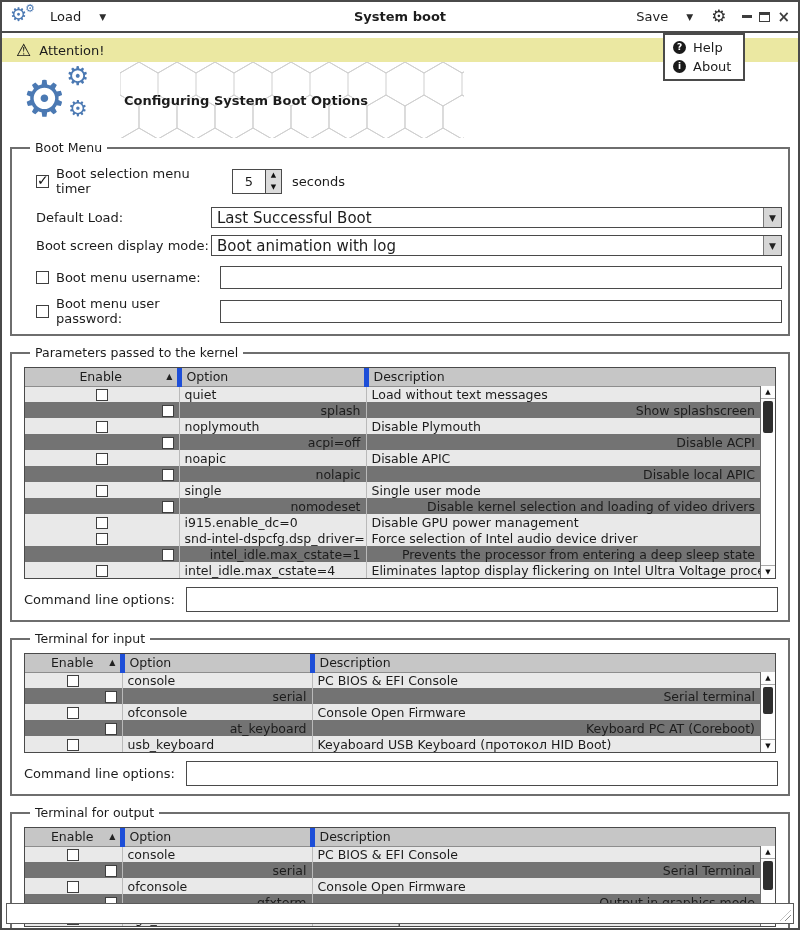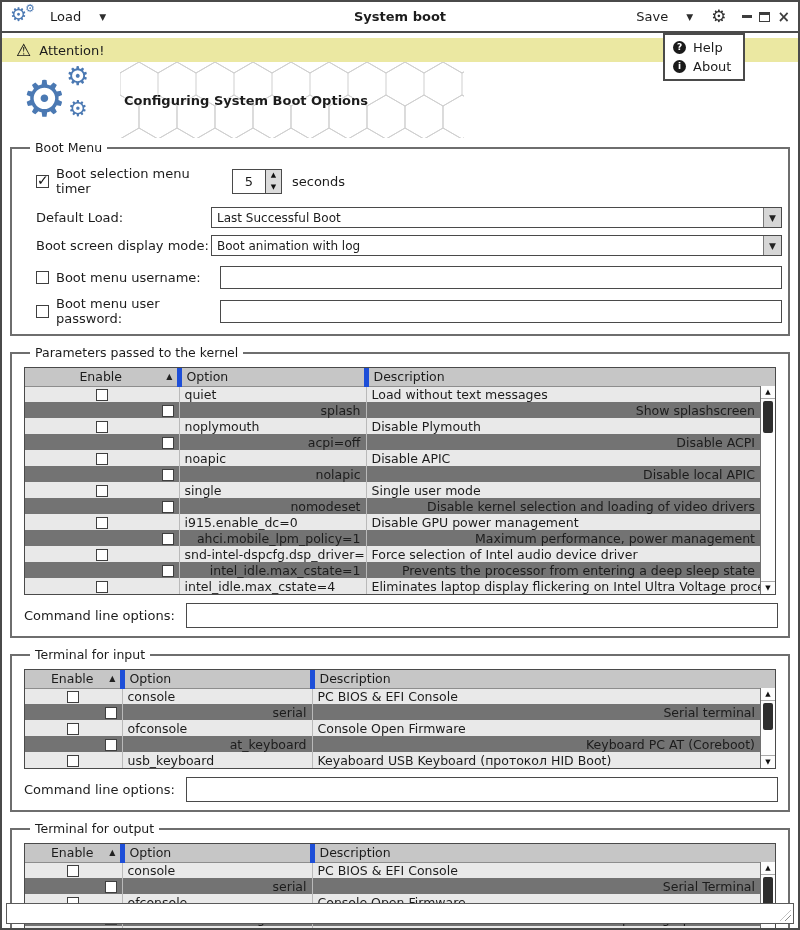--- a/index.html
+++ b/index.html
@@ -51,21 +51,21 @@
   .cb.checked::after { content:"✓"; position:absolute; left:0px; top:-4px; font-size:14px; font-weight:bold; color:#111; }
   .bm-lbl { font-size:13px; margin-left:7px; }
   .bm-lbl2 { width:164px; }
   .lbl-fixed { width:175px; font-size:13px; }
   .spin { display:flex; border:1px solid #4a4a4a; height:25px; width:50px; margin-left:12px; background:#fff; }
   .spin-num { flex:1; display:flex; align-items:center; justify-content:center; font-size:13px; }
   .spin-btns { width:16px; border-left:1px solid #4a4a4a; background:#dcdcdc; display:flex; flex-direction:column; }
   .spin-btn { flex:1; display:flex; align-items:center; justify-content:center; font-size:7px; color:#111; }
   .unit { font-size:13px; margin-left:10px; }
   .selectbox { flex:1; height:21px; border:1px solid #4a4a4a; display:flex; align-items:stretch; background:#fff; }
-  .select-text { flex:1; display:flex; align-items:center; padding-left:5px; font-size:12px; }
+  .select-text { flex:1; display:flex; align-items:center; padding-left:5px; font-size:15px; }
   .select-btn { width:18px; background:#d6d6d6; border-left:1px solid #7a7a7a; display:flex; align-items:center; justify-content:center; font-size:9px; color:#222; }
   .text-input { flex:1; height:23px; border:1px solid #4a4a4a; background:#fff; font-family:inherit; font-size:13px; padding:0 4px; outline:none; }
 
   
   .tablewrap { position:relative; margin:2px 6px 0 6px; border:1px solid #4a4a4a; background:#fff; }
   table { width:100%; border-collapse:collapse; table-layout:fixed; font-size:12.5px; }
   thead th { background:#c6c6c6; height:18px; font-weight:normal; text-align:left; padding:0 5px; border-right:5px solid #1d4ed8; border-bottom:1px solid #8d8d8d; position:relative; font-size:12.5px; }
   thead th:last-child { border-right:none; }
   th.h-en { text-align:center; }
   .sort { position:absolute; right:4px; top:4px; font-size:8px; color:#222; }
@@ -267,25 +267,20 @@
             <tr class="even">
               <td class="c-en"><span class="cb"></span></td>
               <td class="c-op">nomodeset</td>
               <td class="c-de">Disable kernel selection and loading of video drivers</td>
             </tr>
             <tr class="odd">
               <td class="c-en"><span class="cb"></span></td>
               <td class="c-op">i915.enable_dc=0</td>
               <td class="c-de">Disable GPU power management</td>
             </tr>
-            <tr class="even">
-              <td class="c-en"><span class="cb"></span></td>
-              <td class="c-op">ahci.mobile_lpm_policy=1</td>
-              <td class="c-de">Maximum performance, power management</td>
-            </tr>
             <tr class="odd">
               <td class="c-en"><span class="cb"></span></td>
               <td class="c-op">snd-intel-dspcfg.dsp_driver=1</td>
               <td class="c-de">Force selection of Intel audio device driver</td>
             </tr>
             <tr class="even">
               <td class="c-en"><span class="cb"></span></td>
               <td class="c-op">intel_idle.max_cstate=1</td>
               <td class="c-de">Prevents the processor from entering a deep sleep state</td>
             </tr>

